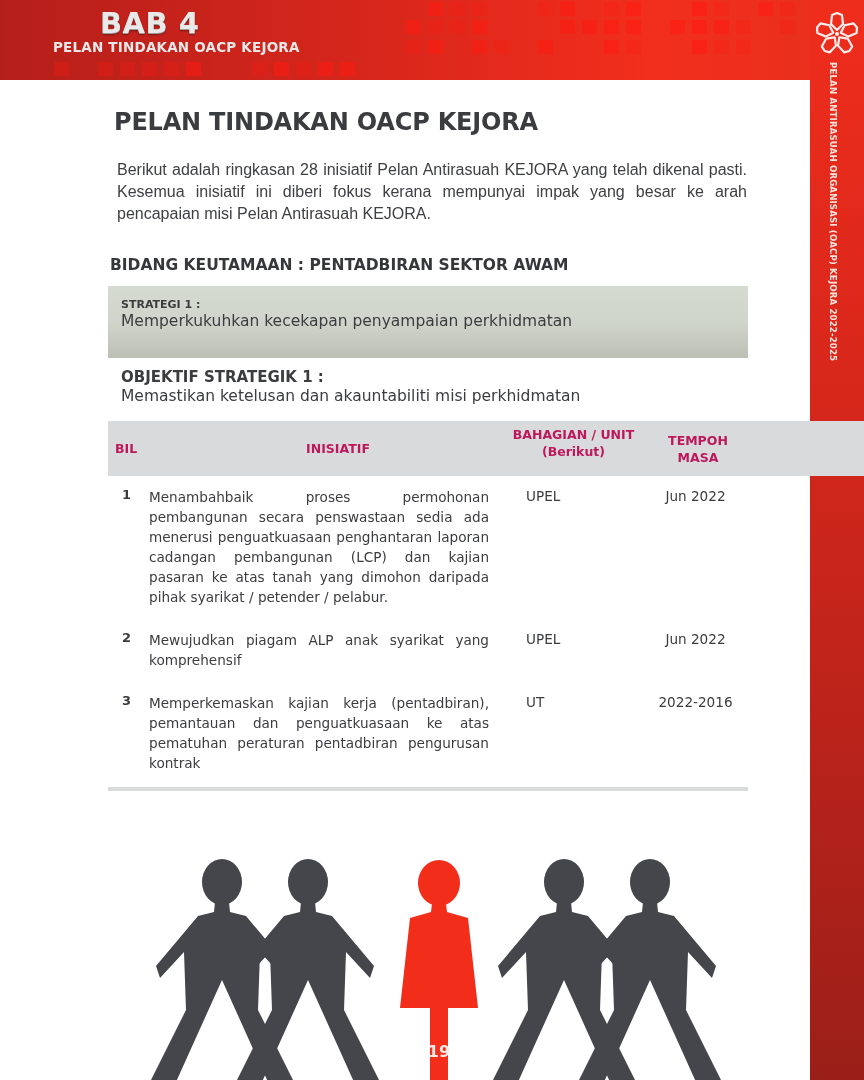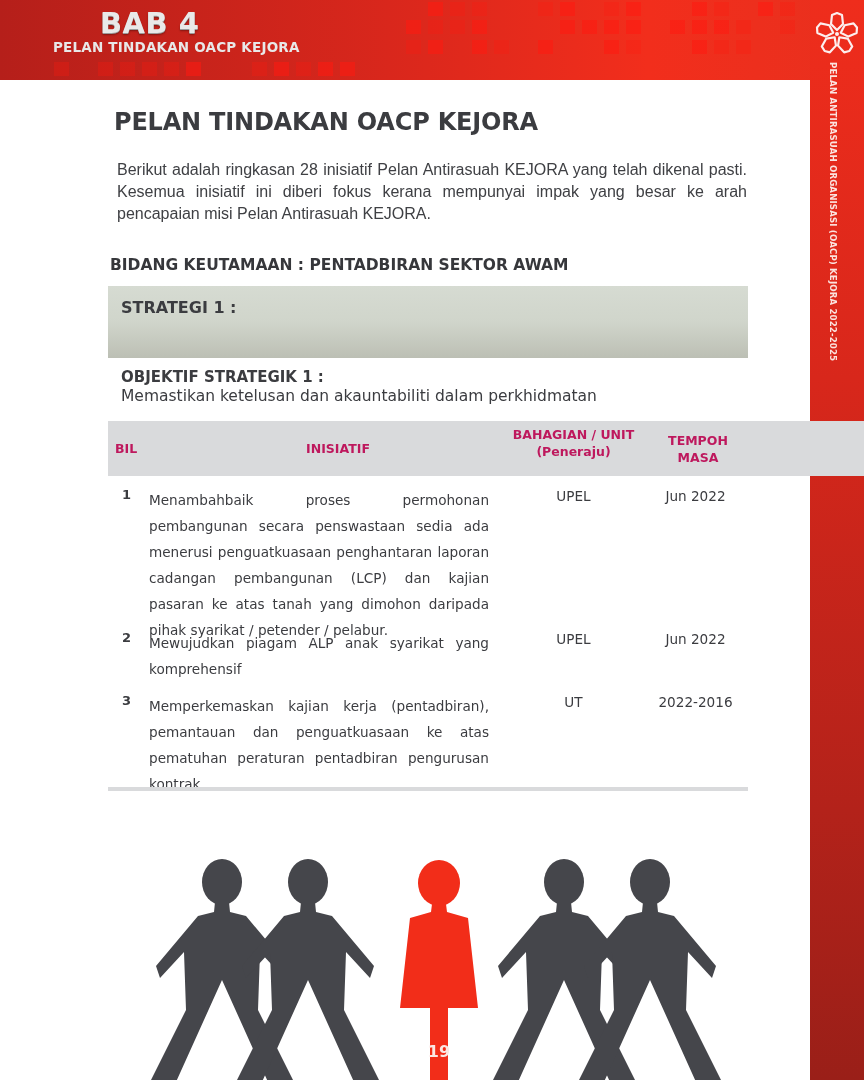--- a/index.html
+++ b/index.html
@@ -48,42 +48,42 @@
   }
   .area-heading {
     position: absolute; left: 110px; top: 256px;
     font-size: 15.5px; font-weight: bold; color: #36373b;
   }
   .strategy {
     position: absolute; left: 108px; top: 286px; width: 640px; height: 72px;
     background: linear-gradient(180deg, #d6dbd2 0%, #d0d5cb 50%, #bcbfb4 100%);
     padding: 12px 13px;
   }
-  .strategy .lbl { font-size: 16px; font-weight: bold; color: #3b3c40; }
+  .strategy .lbl { font-size: 11px; font-weight: bold; color: #3b3c40; }
   .strategy .txt { font-size: 15.5px; color: #3b3c40; margin-top: 1px; }
   .objective { position: absolute; left: 121px; top: 368px; }
   .objective .lbl { font-size: 15px; font-weight: bold; color: #3b3c40; }
   .objective .txt { font-size: 15.5px; color: #3b3c40; margin-top: 1px; }
 
   
   .thead {
     position: absolute; left: 108px; top: 421px; width: 759px; height: 55px;
     background: #d9dadc;
     font-size: 12.5px; font-weight: bold; color: #be185d;
   }
   .thead .h { position: absolute; text-align: center; line-height: 17px; }
   .h-bil { left: 7px; top: 19px; }
   .h-ini { left: 160px; top: 19px; width: 140px; }
   .h-unit { left: 393px; top: 5px; width: 145px; }
   .h-tem { left: 545px; top: 11px; width: 90px; }
 
   .row { position: absolute; left: 108px; width: 641px; font-size: 13.6px; color: #3b3c40; }
   .row .num { position: absolute; left: 14px; top: 0; font-weight: bold; font-size: 13px; }
-  .row .desc { position: absolute; left: 41px; top: 0; width: 340px; line-height: 26px; text-align: justify; text-align-last: left; }
-  .row .unit { position: absolute; left: 418px; width: 95px; top: 1px; text-align: center; }
+  .row .desc { position: absolute; left: 41px; top: 0; width: 340px; line-height: 20px; text-align: justify; text-align-last: left; }
+  .row .unit { position: absolute; left: 418px; width: 95px; top: 1px; text-align: left; }
   .row .tempoh { position: absolute; left: 540px; width: 95px; top: 1px; text-align: center; }
 
   .table-bottom { position: absolute; left: 108px; top: 787px; width: 640px; height: 4px; background: #d9dadc; }
 
   .people { position: absolute; left: 150px; top: 858px; width: 580px; height: 222px; }
   .page-num {
     position: absolute; left: 420px; top: 1042px; width: 38px; text-align: center;
     font-size: 16px; font-weight: bold; color: #fbe7e3;
   }
 </style>
@@ -156,33 +156,34 @@
   <circle cx="22" cy="22" r="2" fill="#fdeeee"></circle>
 </svg>
 <div class="side-text">PELAN ANTIRASUAH ORGANISASI (OACP) KEJORA 2022-2025</div>
 
 <h1 class="page-title">PELAN TINDAKAN OACP KEJORA</h1>
 <p class="intro">Berikut adalah ringkasan 28 inisiatif Pelan Antirasuah KEJORA yang telah dikenal pasti. Kesemua inisiatif ini diberi fokus kerana mempunyai impak yang besar ke arah pencapaian misi Pelan Antirasuah KEJORA.</p>
 <h2 class="area-heading">BIDANG KEUTAMAAN : PENTADBIRAN SEKTOR AWAM</h2>
 
 <div class="strategy">
   <div class="lbl">STRATEGI 1 :</div>
+  <div class="txt">Memperkukuhkan kecekapan penyampaian perkhidmatan</div>
 </div>
 
 <div class="objective">
   <div class="lbl">OBJEKTIF STRATEGIK 1 :</div>
-  <div class="txt">Memastikan ketelusan dan akauntabiliti dalam perkhidmatan</div>
+  <div class="txt">Memastikan ketelusan dan akauntabiliti misi perkhidmatan</div>
 </div>
 
 <div class="thead">
   <div class="h h-bil">BIL</div>
   <div class="h h-ini">INISIATIF</div>
   <div class="h h-unit">
     <div>BAHAGIAN / UNIT</div>
-    <div>(Peneraju)</div>
+    <div>(Berikut)</div>
   </div>
   <div class="h h-tem">
     <div>TEMPOH</div>
     <div>MASA</div>
   </div>
 </div>
 
 <div class="row" style="top:487px;">
   <div class="num">1</div>
   <div class="desc">Menambahbaik proses permohonan pembangunan secara penswastaan sedia ada menerusi penguatkuasaan penghantaran laporan cadangan pembangunan (LCP) dan kajian pasaran ke atas tanah yang dimohon daripada pihak syarikat / petender / pelabur.</div>

